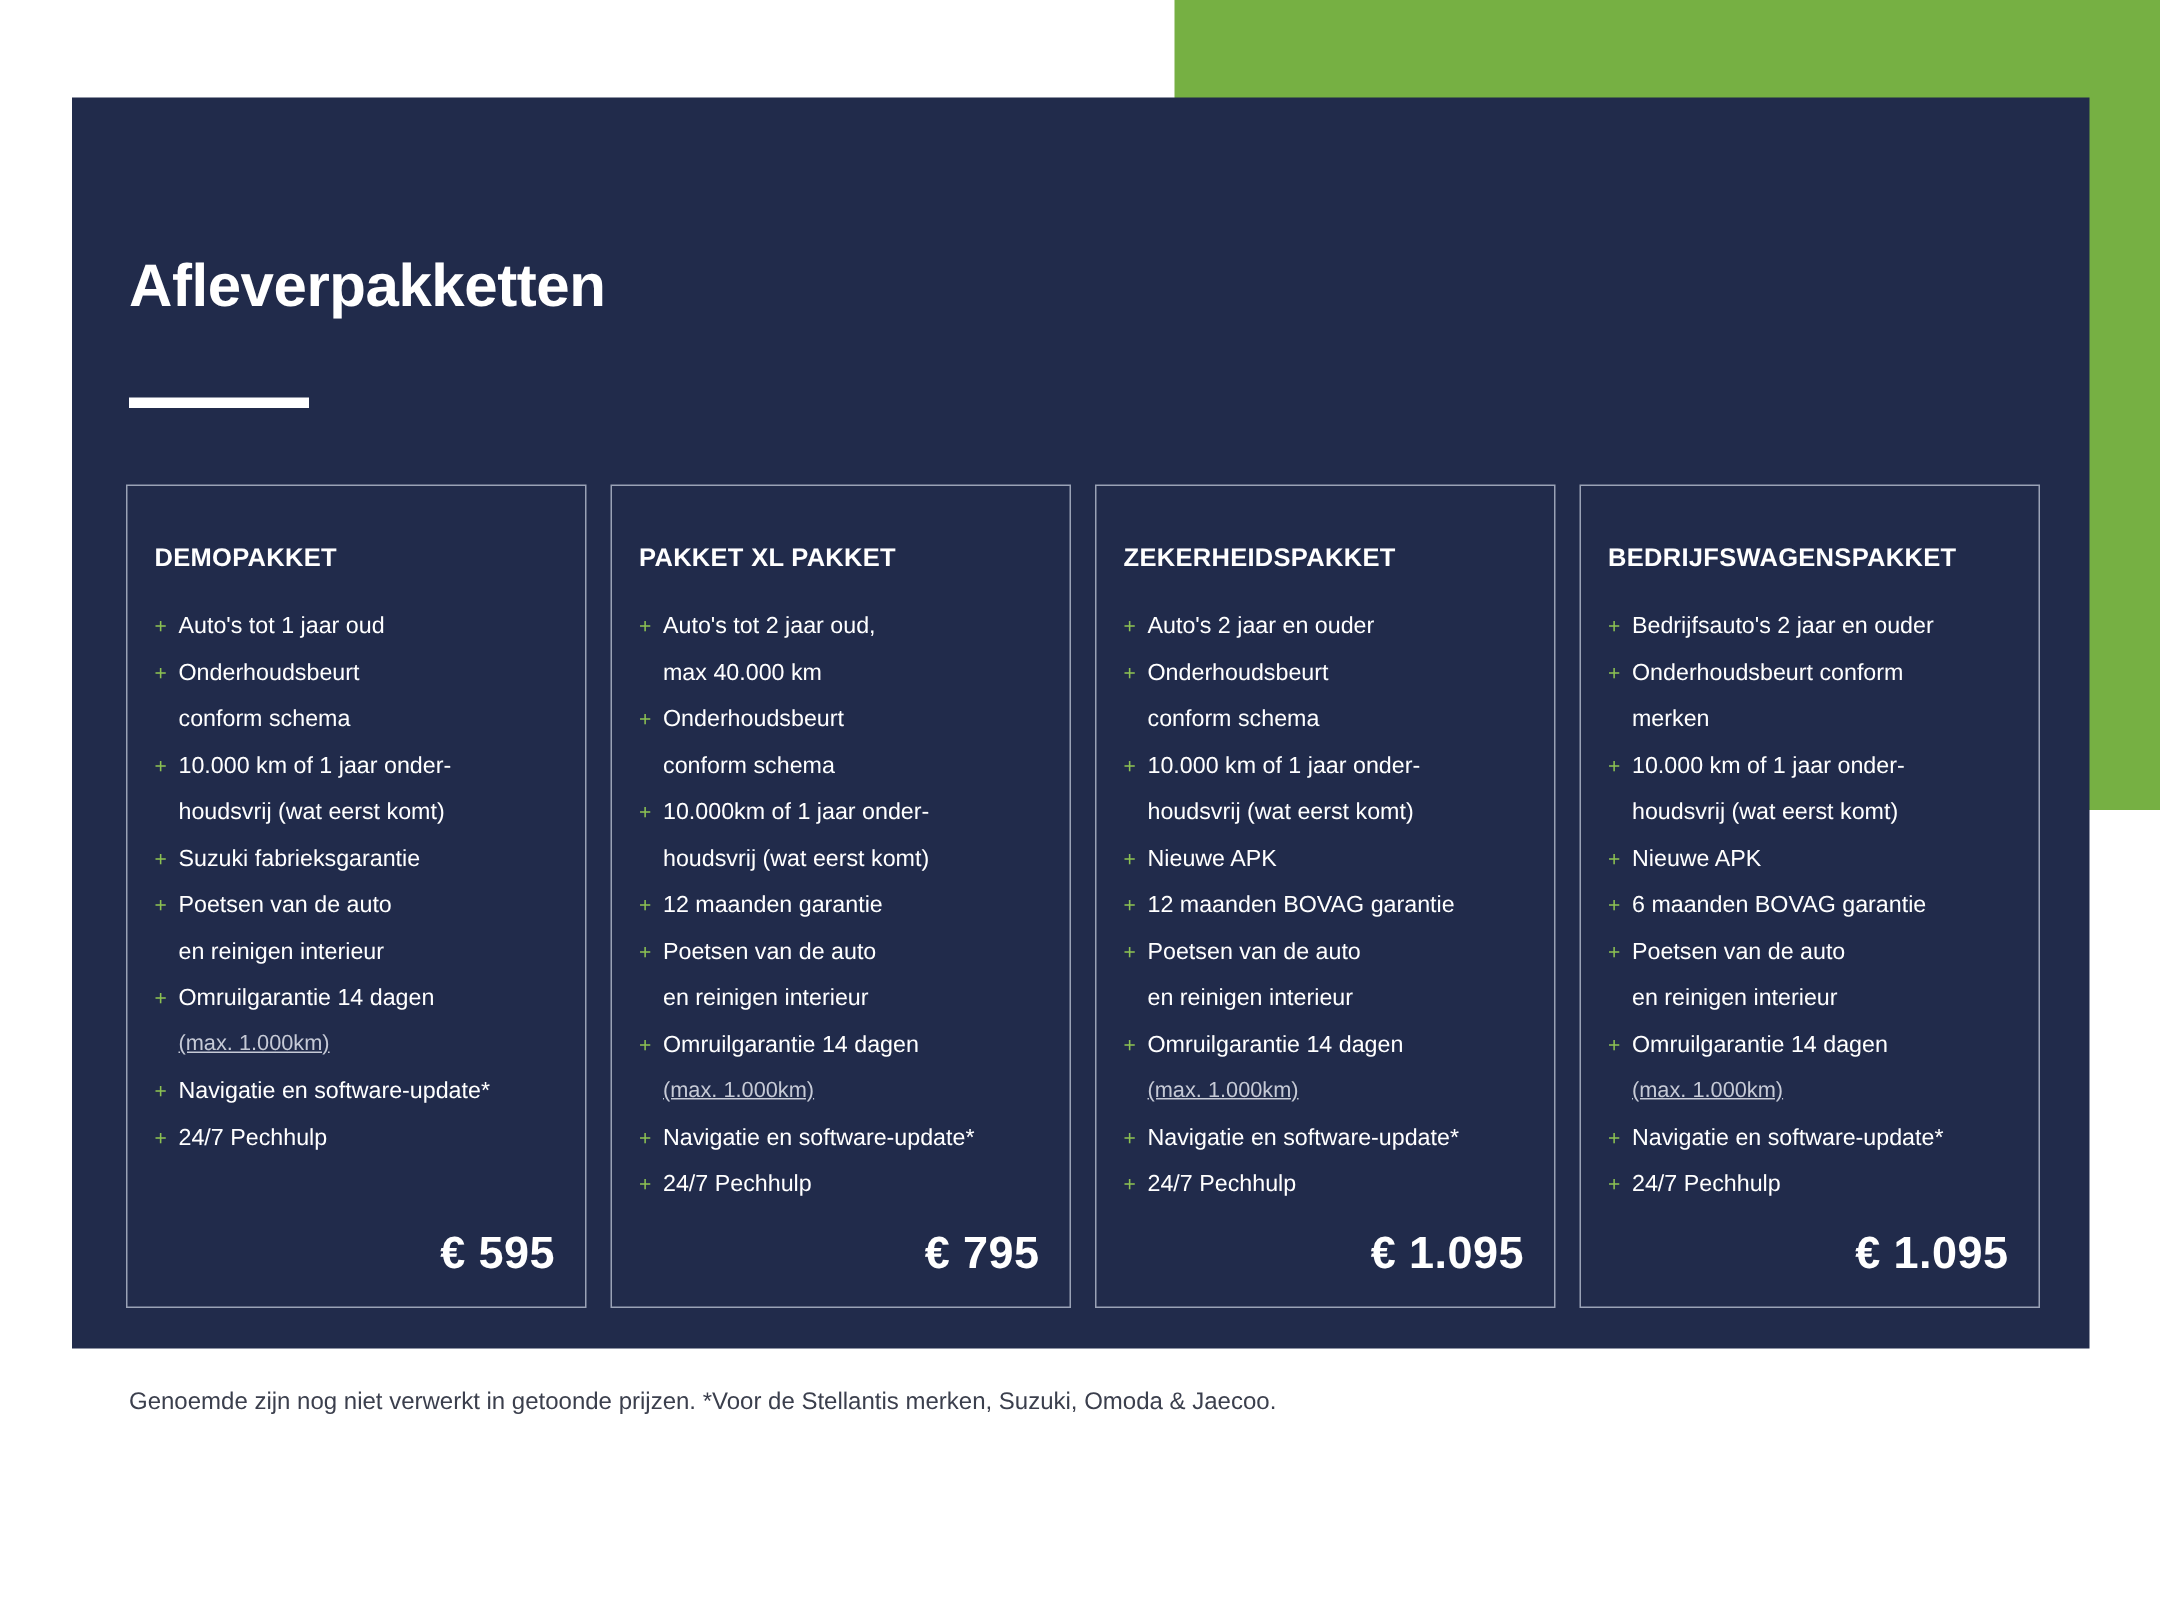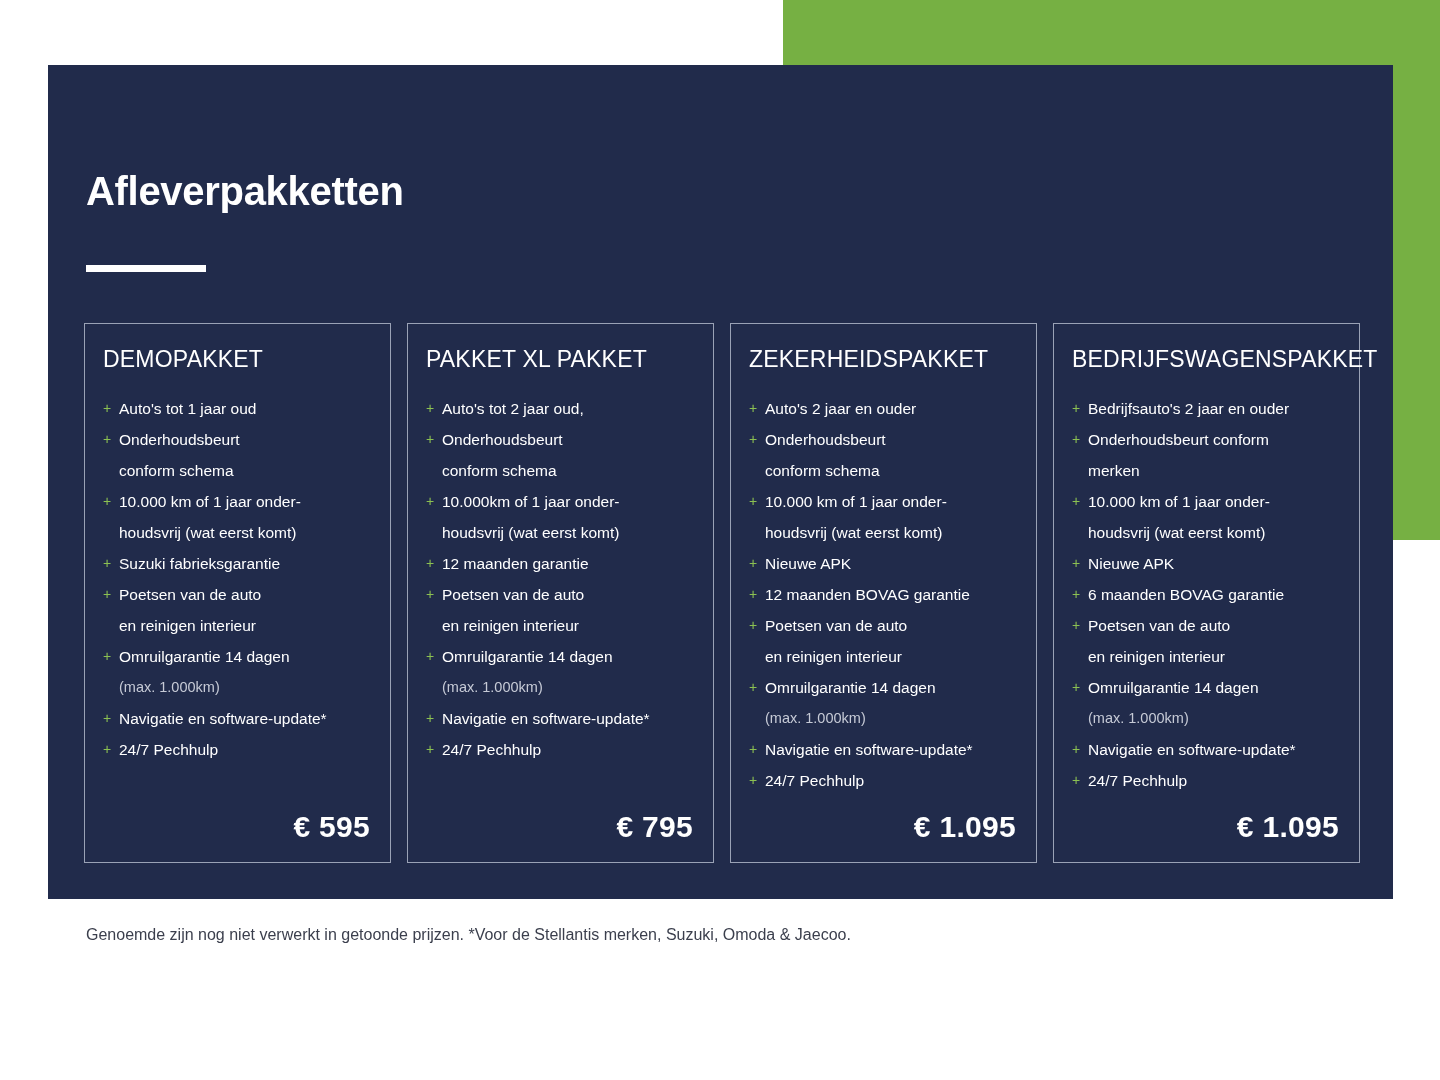--- a/index.html
+++ b/index.html
@@ -63,26 +63,27 @@
   .card {
     width: 307px;
     min-height: 527px;
     border: 1px solid #9aa2b6;
     padding: 22px 20px 18px 18px;
     display: flex;
     flex-direction: column;
     position: relative;
   }
   .card-title {
-    font-size: 23px;
-    font-weight: normal;
+    font-size: 17px;
+    font-weight: bold;
     color: #ffffff;
     letter-spacing: 0.2px;
     margin-bottom: 20px;
     white-space: nowrap;
+    margin-top: 16px;
   }
   .feature-list {
     list-style: none;
     flex: 1 1 auto;
   }
   .feature {
     position: relative;
     color: #ffffff;
     font-size: 15.5px;
     line-height: 31px;
@@ -97,20 +98,21 @@
     line-height: 31px;
   }
   .feature .sub {
     display: block;
     color: #ffffff;
   }
   .feature .muted {
     display: block;
     color: #c6cad6;
     font-size: 14.5px;
+    text-decoration: underline;
   }
   .price {
     text-align: right;
     color: #ffffff;
     font-size: 30px;
     font-weight: bold;
     margin-top: 14px;
     letter-spacing: 0.3px;
   }
   .footnote {
@@ -145,21 +147,21 @@
           <li class="feature"><span class="plus">+</span><span>Omruilgarantie 14 dagen</span><span class="muted">(max. 1.000km)</span></li>
           <li class="feature"><span class="plus">+</span><span>Navigatie en software-update*</span></li>
           <li class="feature"><span class="plus">+</span><span>24/7 Pechhulp</span></li>
         </ul>
         <div class="price">€ 595</div>
       </div>
 
       <div class="card">
         <div class="card-title">PAKKET XL PAKKET</div>
         <ul class="feature-list">
-          <li class="feature"><span class="plus">+</span><span>Auto's tot 2 jaar oud,</span></li>
+          <li class="feature"><span class="plus">+</span><span>Auto's tot 2 jaar oud,</span><span class="sub">max 40.000 km</span></li>
           <li class="feature"><span class="plus">+</span><span>Onderhoudsbeurt</span><span class="sub">conform schema</span></li>
           <li class="feature"><span class="plus">+</span><span>10.000km of 1 jaar onder-</span><span class="sub">houdsvrij (wat eerst komt)</span></li>
           <li class="feature"><span class="plus">+</span><span>12 maanden garantie</span></li>
           <li class="feature"><span class="plus">+</span><span>Poetsen van de auto</span><span class="sub">en reinigen interieur</span></li>
           <li class="feature"><span class="plus">+</span><span>Omruilgarantie 14 dagen</span><span class="muted">(max. 1.000km)</span></li>
           <li class="feature"><span class="plus">+</span><span>Navigatie en software-update*</span></li>
           <li class="feature"><span class="plus">+</span><span>24/7 Pechhulp</span></li>
         </ul>
         <div class="price">€ 795</div>
       </div>

